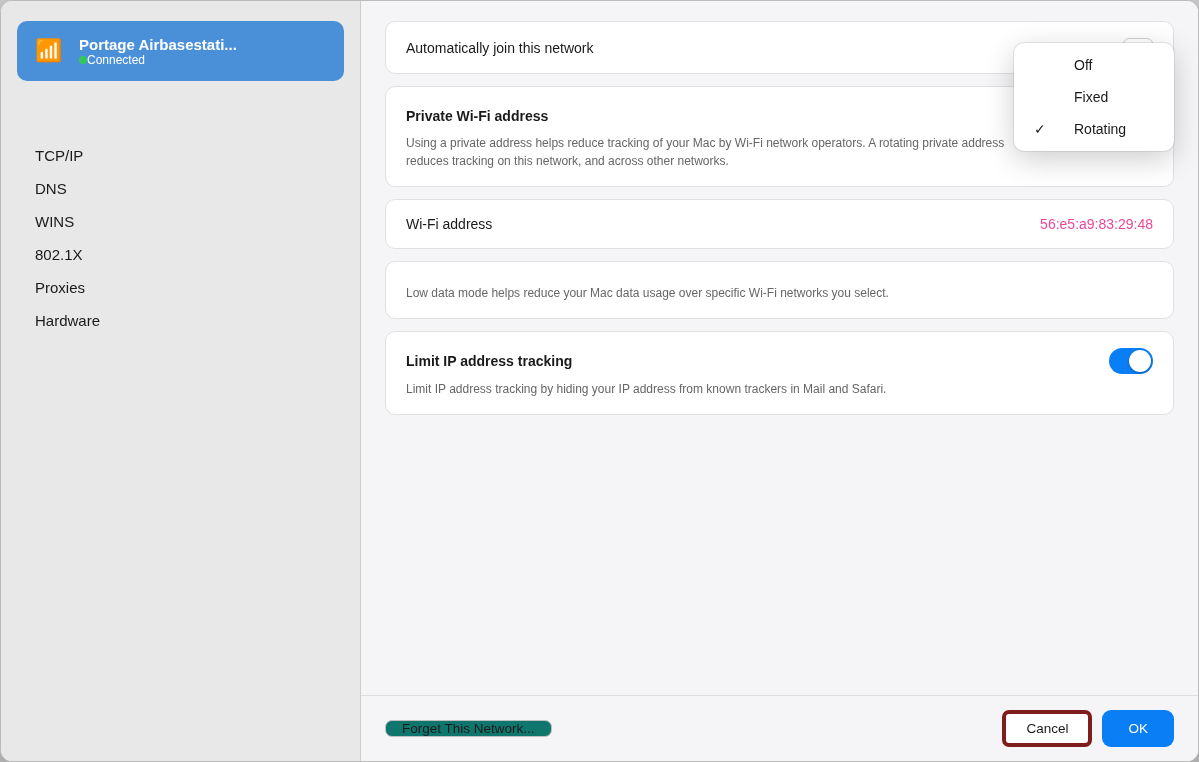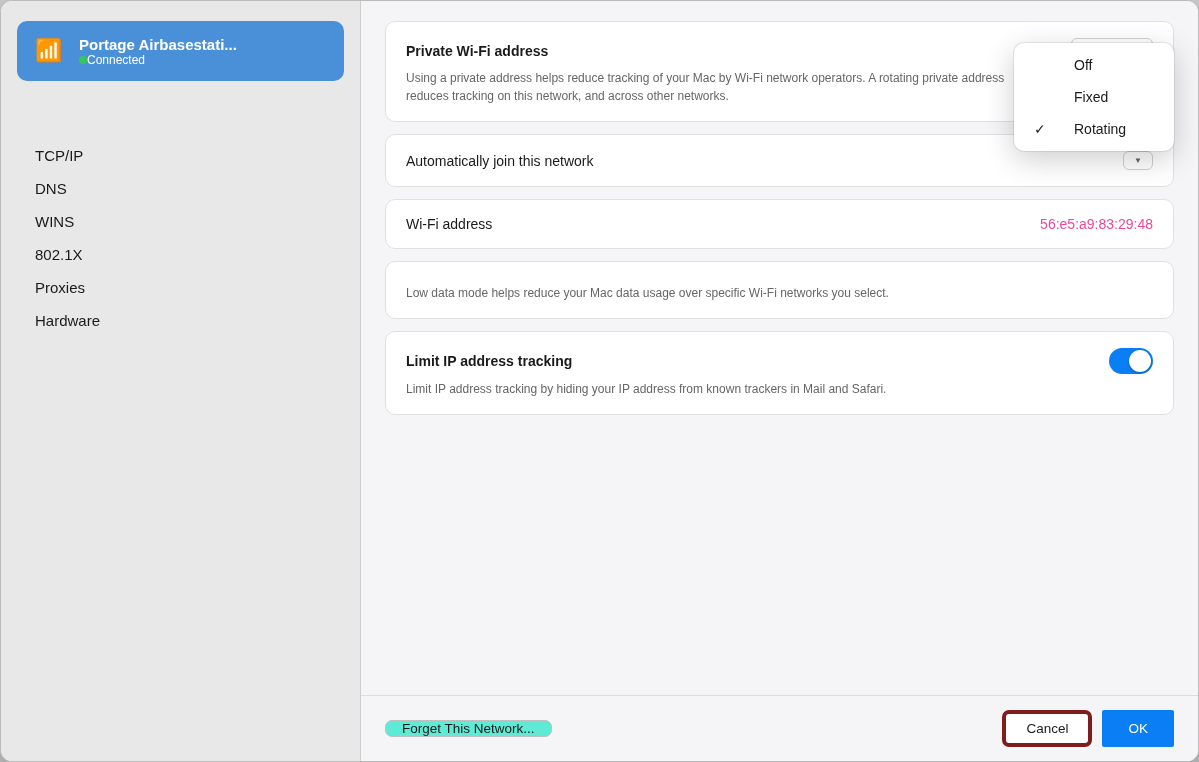--- a/index.html
+++ b/index.html
@@ -221,21 +221,21 @@
     
     .bottom-bar {
       padding: 14px 24px;
       display: flex;
       align-items: center;
       justify-content: space-between;
       background: #f5f5f7;
       border-top: 1px solid #ddd;
     }
     .btn-forget {
-      background: #5eead4;
+      background: #0f766e;
       border: 1px solid #c0c0c0;
       border-radius: 7px;
       padding: 0 16px;
       font-size: 13.5px;
       cursor: pointer;
       color: #1a1a1a;
     }
     .btn-group {
       display: flex;
       gap: 10px;
@@ -245,21 +245,21 @@
       border: 4px solid #7f1d1d;
       border-radius: 7px;
       padding: 7px 20px;
       font-size: 13.5px;
       cursor: pointer;
       color: #1a1a1a;
     }
     .btn-ok {
       background: #0a7ff5;
       border: none;
-      border-radius: 2px;
+      border-radius: 9px;
       padding: 7px 26px;
       font-size: 13.5px;
       cursor: pointer;
       color: white;
       font-weight: 500;
     }
   </style>
 </head>
 <body>
 
@@ -302,33 +302,33 @@
             <span>Fixed</span>
           </div>
           <div class="dropdown-item">
             <span class="dropdown-check">✓</span>
             <span>Rotating</span>
           </div>
         </div>
 
         <div class="setting-card">
           <div class="setting-row">
+            <span class="setting-label">Automatically join this network</span>
+            <button class="dropdown-btn"></button>
+          </div>
+        </div>
+
+        <div class="setting-card">
+          <div class="setting-row">
             <span class="setting-label-bold">Private Wi-Fi address</span>
             <button class="dropdown-btn">
               <span>Rotating</span>
             </button>
           </div>
           <p class="setting-desc">Using a private address helps reduce tracking of your Mac by Wi-Fi network operators. A rotating private address reduces tracking on this network, and across other networks.</p>
-        </div>
-
-        <div class="setting-card">
-          <div class="setting-row">
-            <span class="setting-label">Automatically join this network</span>
-            <button class="dropdown-btn"></button>
-          </div>
         </div>
 
         <div class="setting-card">
           <div class="setting-row">
             <span class="setting-label">Wi-Fi address</span>
             <span class="setting-value">56:e5:a9:83:29:48</span>
           </div>
         </div>
 
         <div class="setting-card">

